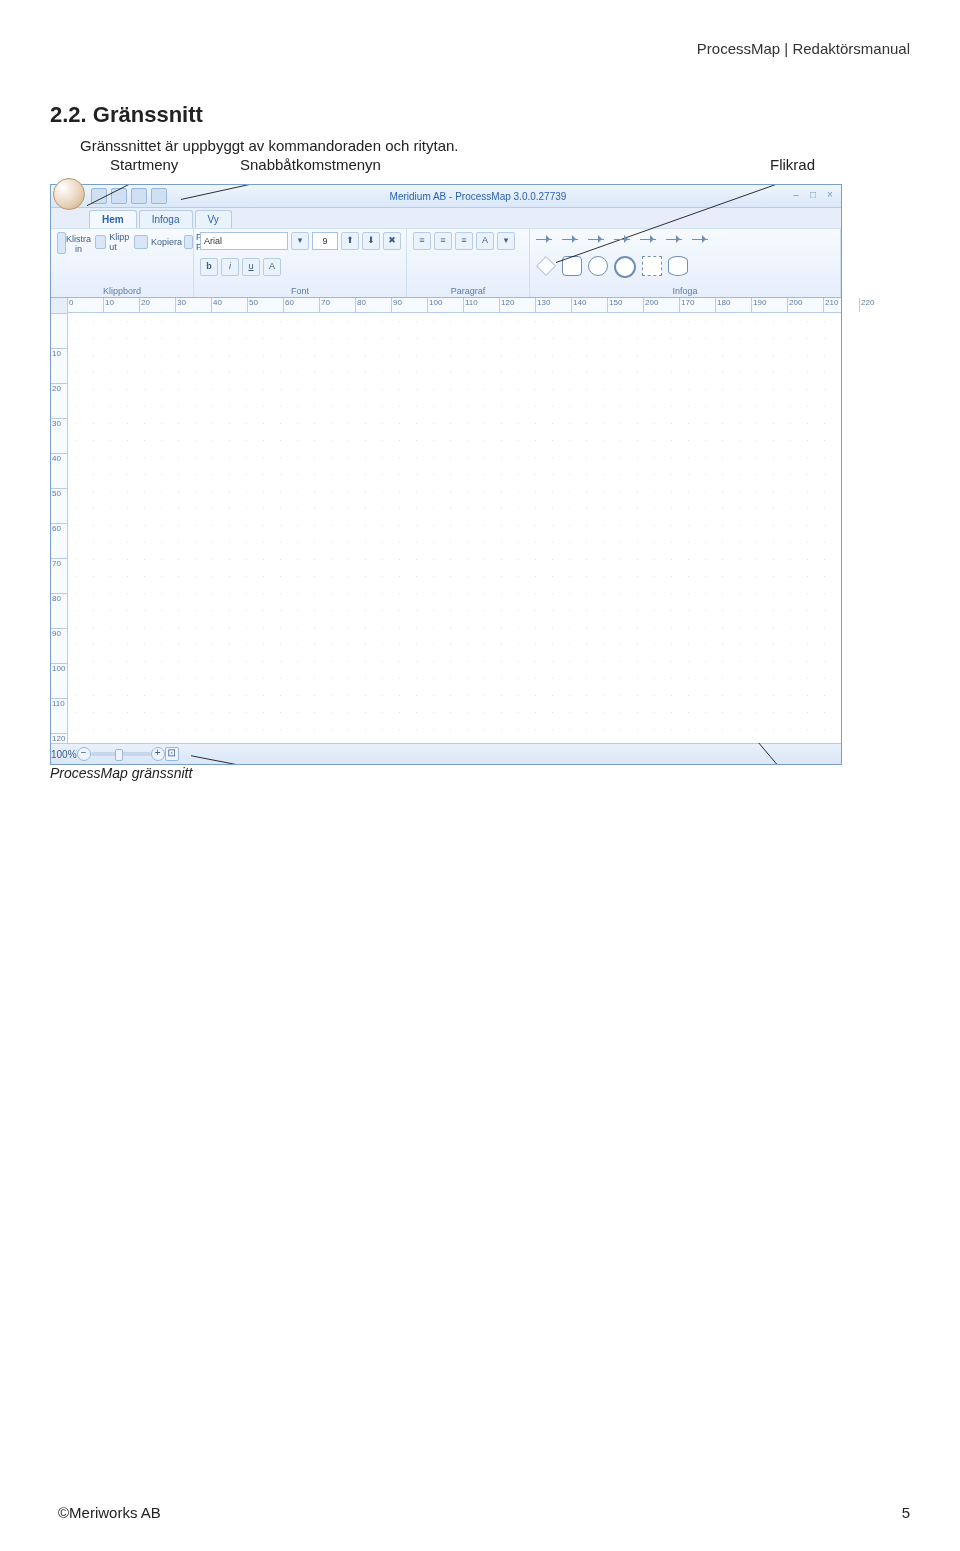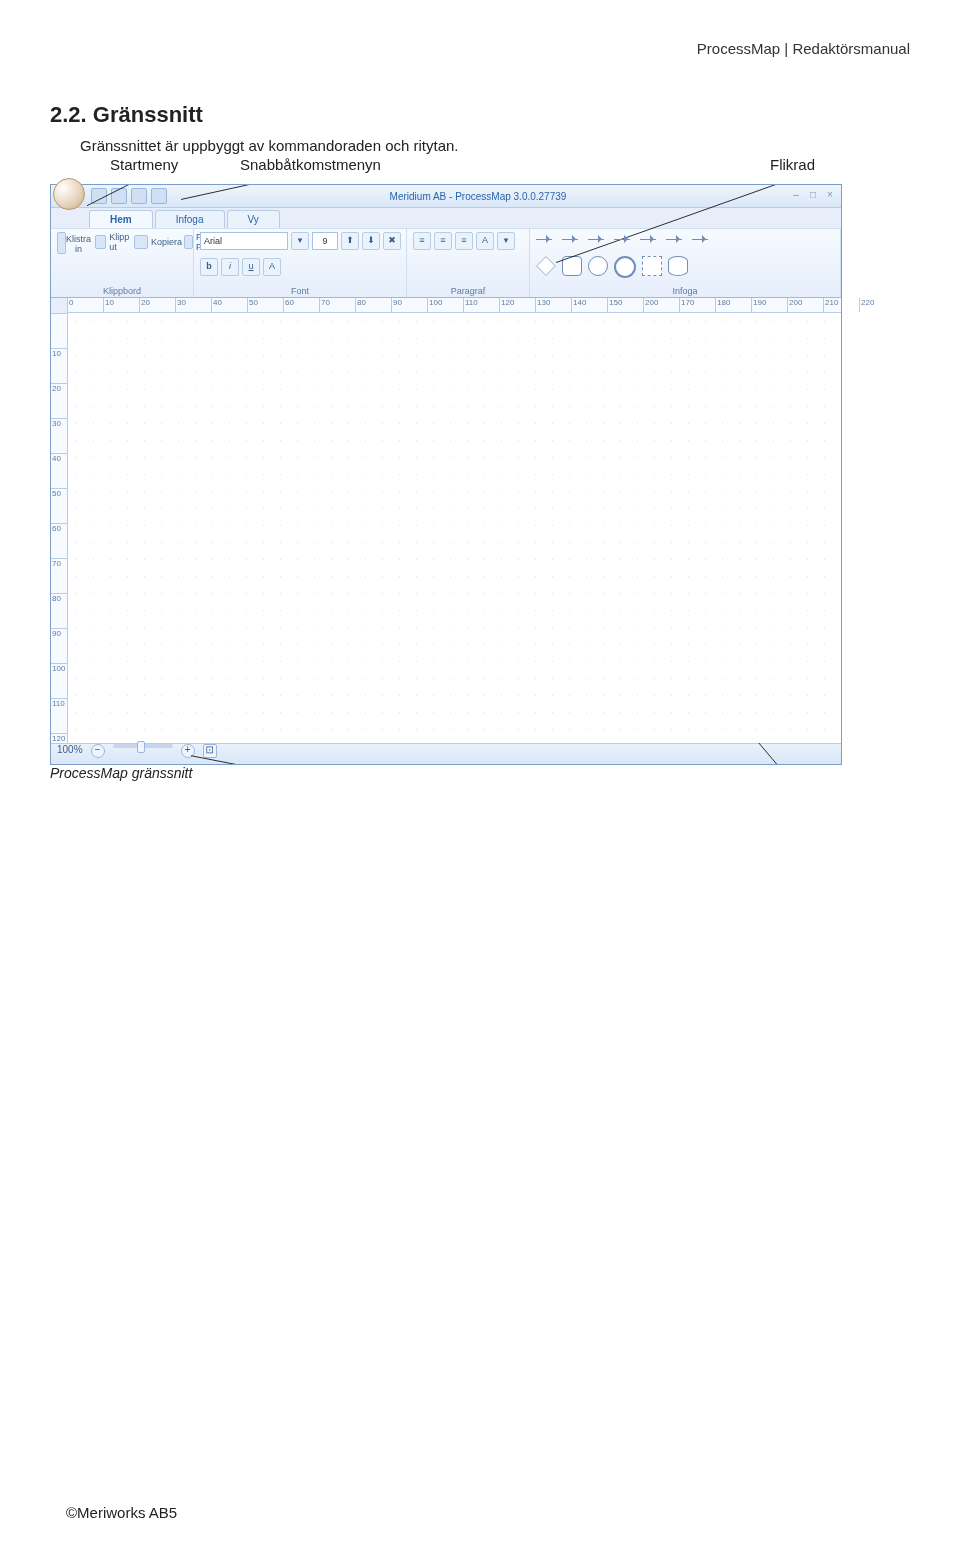--- a/index.html
+++ b/index.html
@@ -5,33 +5,33 @@
   body{margin:0;font-family:Georgia,serif;color:#222;background:#fff;width:960px}
   .page{padding:40px 50px 30px 50px;box-sizing:border-box;min-height:1551px;position:relative}
   .header-right{text-align:right;font-family:"Gill Sans","Gill Sans MT","Trebuchet MS",sans-serif;font-size:15px;color:#333;margin-bottom:45px}
   h2{font-family:"Gill Sans","Gill Sans MT","Trebuchet MS",sans-serif;font-weight:bold;font-size:22px;margin:0 0 9px 0}
   .intro{font-family:"Gill Sans","Gill Sans MT","Trebuchet MS",sans-serif;font-size:15px;margin:0 0 2px 30px}
   .labels-row{position:relative;height:24px;font-family:"Gill Sans","Gill Sans MT","Trebuchet MS",sans-serif;font-size:15px;margin-bottom:4px}
   .labels-row span{position:absolute}
   .under-labels{position:relative;height:22px;font-family:"Gill Sans","Gill Sans MT","Trebuchet MS",sans-serif;font-size:15px;margin-top:4px}
   .under-labels span{position:absolute}
   .caption{font-style:italic;font-family:"Gill Sans","Gill Sans MT","Trebuchet MS",sans-serif;font-size:14px;}
-  .footer{position:absolute;bottom:30px;left:66px;right:50px;display:flex;font-family:"Gill Sans","Gill Sans MT","Trebuchet MS",sans-serif;font-size:15px}
+  .footer{position:absolute;bottom:30px;left:58px;right:50px;display:flex;justify-content:space-between;font-family:"Gill Sans","Gill Sans MT","Trebuchet MS",sans-serif;font-size:15px}
 
   
   .shot{border:1px solid #7a9ec9;background:#e7eef9;font-family:"Segoe UI",Tahoma,sans-serif;font-size:10px;color:#2a3d5c;position:relative;width:790px;margin-top:2px}
   .titlebar{display:flex;align-items:center;height:22px;background:linear-gradient(#eff5fd,#d9e7f8);border-bottom:1px solid #b7cce6}
   .orb{width:30px;height:30px;border-radius:50%;background:radial-gradient(circle at 30% 30%,#fff,#e6d1b9 60%,#c9a97a);border:1px solid #b69a6e;margin:-5px 4px 0 2px;position:relative;z-index:2}
   .qat{display:flex;gap:4px;margin-left:2px}
   .qat span{width:14px;height:14px;background:#cfe0f5;border:1px solid #9ab6d9;border-radius:2px}
   .wintitle{flex:1;text-align:center;font-size:10px;color:#2b64ac}
   .winctl{display:flex;gap:3px;margin-right:4px}
   .winctl span{width:14px;height:12px;color:#7a98bf;text-align:center;line-height:10px}
   .tabs{display:flex;gap:2px;padding:2px 0 0 38px;background:#e7eef9}
-  .tab{padding:3px 20px;border:1px solid #b7cce6;border-bottom:none;background:#eaf2fc;border-radius:3px 3px 0 0;color:#2b64ac;font-size:10px}
+  .tab{padding:3px 12px;border:1px solid #b7cce6;border-bottom:none;background:#eaf2fc;border-radius:3px 3px 0 0;color:#2b64ac;font-size:10px}
   .tab.active{background:#f4f9ff;font-weight:bold}
   .ribbon{display:flex;background:linear-gradient(#f7fbff,#e6eefb);border-top:1px solid #cfdff2;border-bottom:1px solid #9db8d9}
   .group{border-right:1px solid #cfdff2;padding:3px 6px 1px 6px;display:flex;flex-direction:column;justify-content:space-between;min-height:64px}
   .group-body{display:flex;gap:4px;align-items:flex-start;flex:1}
   .group-label{font-size:9px;text-align:center;color:#5c7ca5;margin-top:2px}
   .bigbtn{display:flex;flex-direction:row;align-items:center;width:34px;font-size:9px;color:#3d5e88}
   .bigbtn .ic{width:20px;height:20px;background:#d9e6f7;border:1px solid #a8c2e2;margin-bottom:2px;border-radius:2px}
   .stack{display:flex;flex-direction:row;gap:2px;font-size:9px;color:#3d5e88}
   .stack div{display:flex;align-items:center;gap:3px}
   .stack .mini{width:12px;height:12px;background:#d9e6f7;border:1px solid #a8c2e2;border-radius:2px}
@@ -53,21 +53,21 @@
   .arrows-row{display:flex;gap:8px;margin-bottom:6px}
   .arr{width:18px;height:14px;position:relative}
   .arr::after{content:"";position:absolute;left:0;right:2px;top:7px;height:1px;background:#6f8fb8}
   .arr::before{content:"";position:absolute;right:0;top:3px;border:4px solid transparent;border-left-color:#6f8fb8}
   .rulerH{display:flex;background:#f7fbff;border-bottom:1px solid #b7cce6;height:14px;margin-left:16px}
   .rulerH span{flex:0 0 34px;border-left:1px solid #b7cce6;font-size:8px;color:#5c7ca5;padding-left:1px}
   .workarea{display:flex;height:430px}
   .rulerV{width:16px;background:#f7fbff;border-right:1px solid #b7cce6;display:flex;flex-direction:column}
   .rulerV span{flex:0 0 34px;border-top:1px solid #b7cce6;font-size:8px;color:#5c7ca5;padding-left:1px}
   .canvas{flex:1;background:#fff;background-image:radial-gradient(circle,#d7e2f0 .6px,transparent .6px);background-size:17px 17px;position:relative}
-  .statusbar{display:flex;height:20px;background:linear-gradient(#e9f1fb,#d9e7f8);border-top:1px solid #b7cce6;padding:0 6px;gap:8px;font-size:10px;color:#3d5e88}
+  .statusbar{display:flex;align-items:center;height:20px;background:linear-gradient(#e9f1fb,#d9e7f8);border-top:1px solid #b7cce6;padding:0 0;gap:0;font-size:10px;color:#3d5e88}
   .zslider{width:60px;height:4px;background:#c6d7ed;border-radius:2px;position:relative}
   .zslider::after{content:"";position:absolute;left:24px;top:-3px;width:6px;height:10px;background:#eef5fe;border:1px solid #9ab6d9;border-radius:2px}
   .zbtn{width:12px;height:12px;border:1px solid #9ab6d9;border-radius:50%;text-align:center;line-height:10px;background:#eef5fe}
   .label-lines{position:absolute;left:0;top:0;width:100%;height:100%;pointer-events:none}
 </style>
 </head>
 <body>
 
 <div class="page">
   <div class="header-right">ProcessMap | Redaktörsmanual</div>

